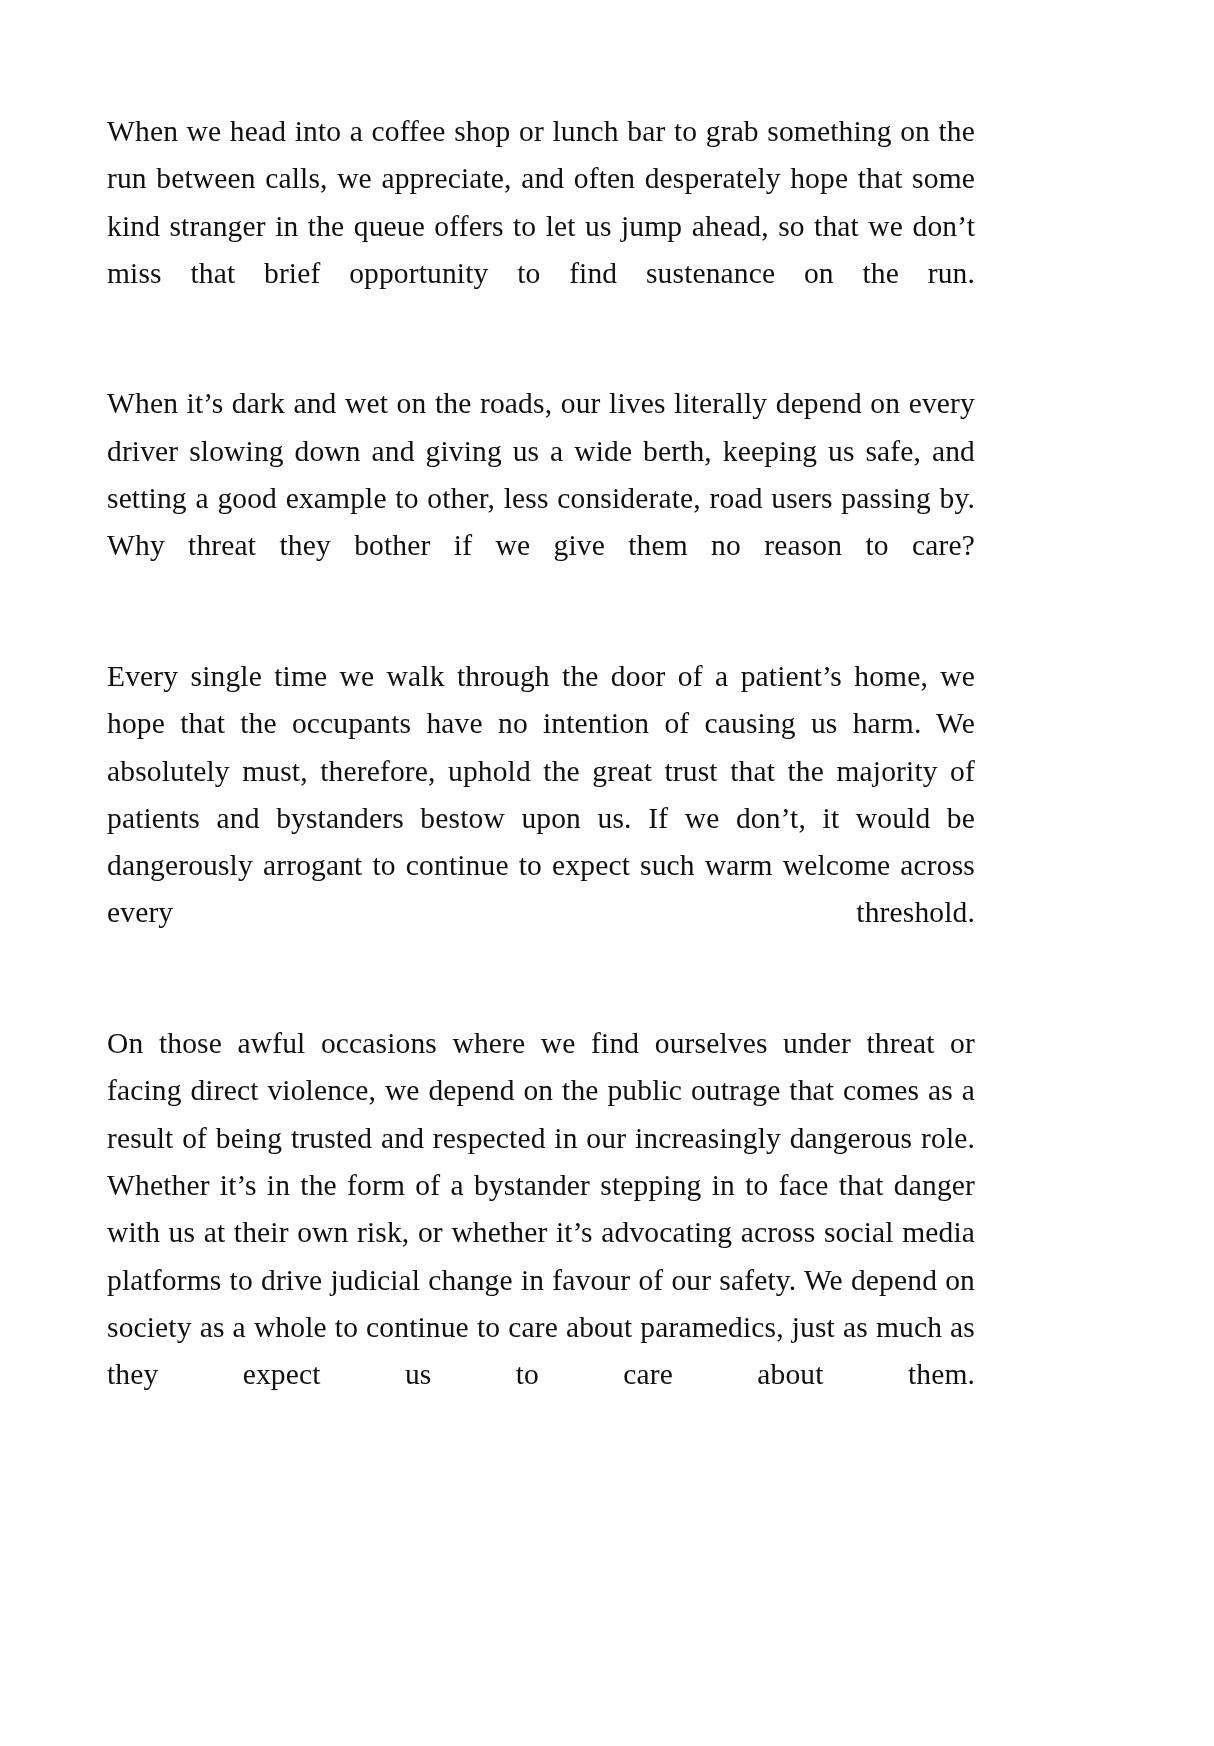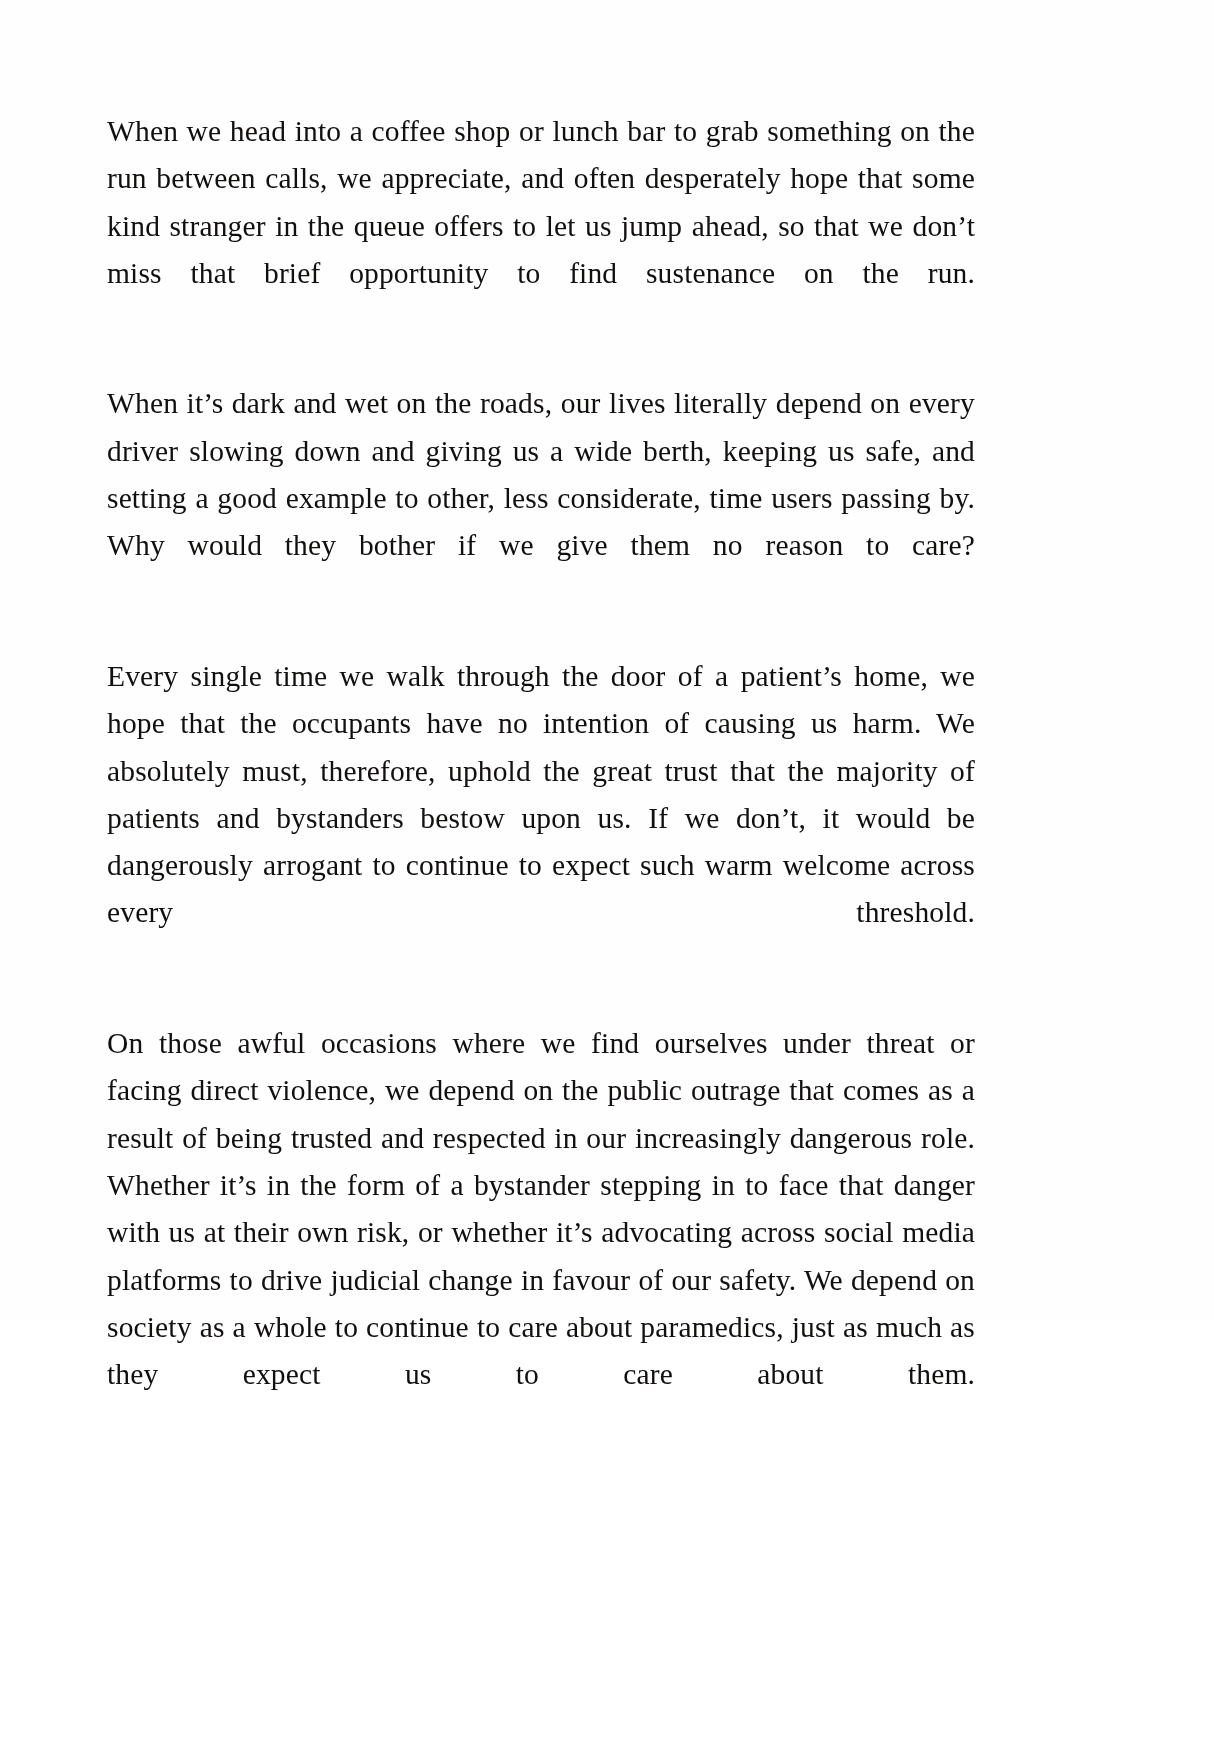--- a/index.html
+++ b/index.html
@@ -53,20 +53,20 @@
   }
 </style>
 </head>
 <body>
 
 <div class="page" style="background: rgb(254, 254, 254);">
   <div class="text-column">
 
     <p class="para" style="color: rgb(18, 16, 15);">When we head into a coffee shop or lunch bar to grab something on the run between calls, we appreciate, and often desperately hope that some kind stranger in the queue offers to let us jump ahead, so that we don’t miss that brief opportunity to find sustenance on the run.</p>
 
-    <p class="para" style="color: rgb(18, 16, 15);">When it’s dark and wet on the roads, our lives literally depend on every driver slowing down and giving us a wide berth, keeping us safe, and setting a good example to other, less considerate, time users passing by. Why would they bother if we give them no reason to care?</p>
+    <p class="para" style="color: rgb(18, 16, 15);">When it’s dark and wet on the roads, our lives literally depend on every driver slowing down and giving us a wide berth, keeping us safe, and setting a good example to other, less considerate, road users passing by. Why threat they bother if we give them no reason to care?</p>
 
     <p class="para" style="color: rgb(18, 16, 15);">Every single time we walk through the door of a patient’s home, we hope that the occupants have no intention of causing us harm. We absolutely must, therefore, uphold the great trust that the majority of patients and bystanders bestow upon us. If we don’t, it would be dangerously arrogant to continue to expect such warm welcome across every threshold.</p>
 
     <p class="para" style="color: rgb(18, 16, 15);">On those awful occasions where we find ourselves under threat or facing direct violence, we depend on the public outrage that comes as a result of being trusted and respected in our increasingly dangerous role. Whether it’s in the form of a bystander stepping in to face that danger with us at their own risk, or whether it’s advocating across social media platforms to drive judicial change in favour of our safety. We depend on society as a whole to continue to care about paramedics, just as much as they expect us to care about them.</p>
 
   </div>
 </div>
 
 </body></html>

